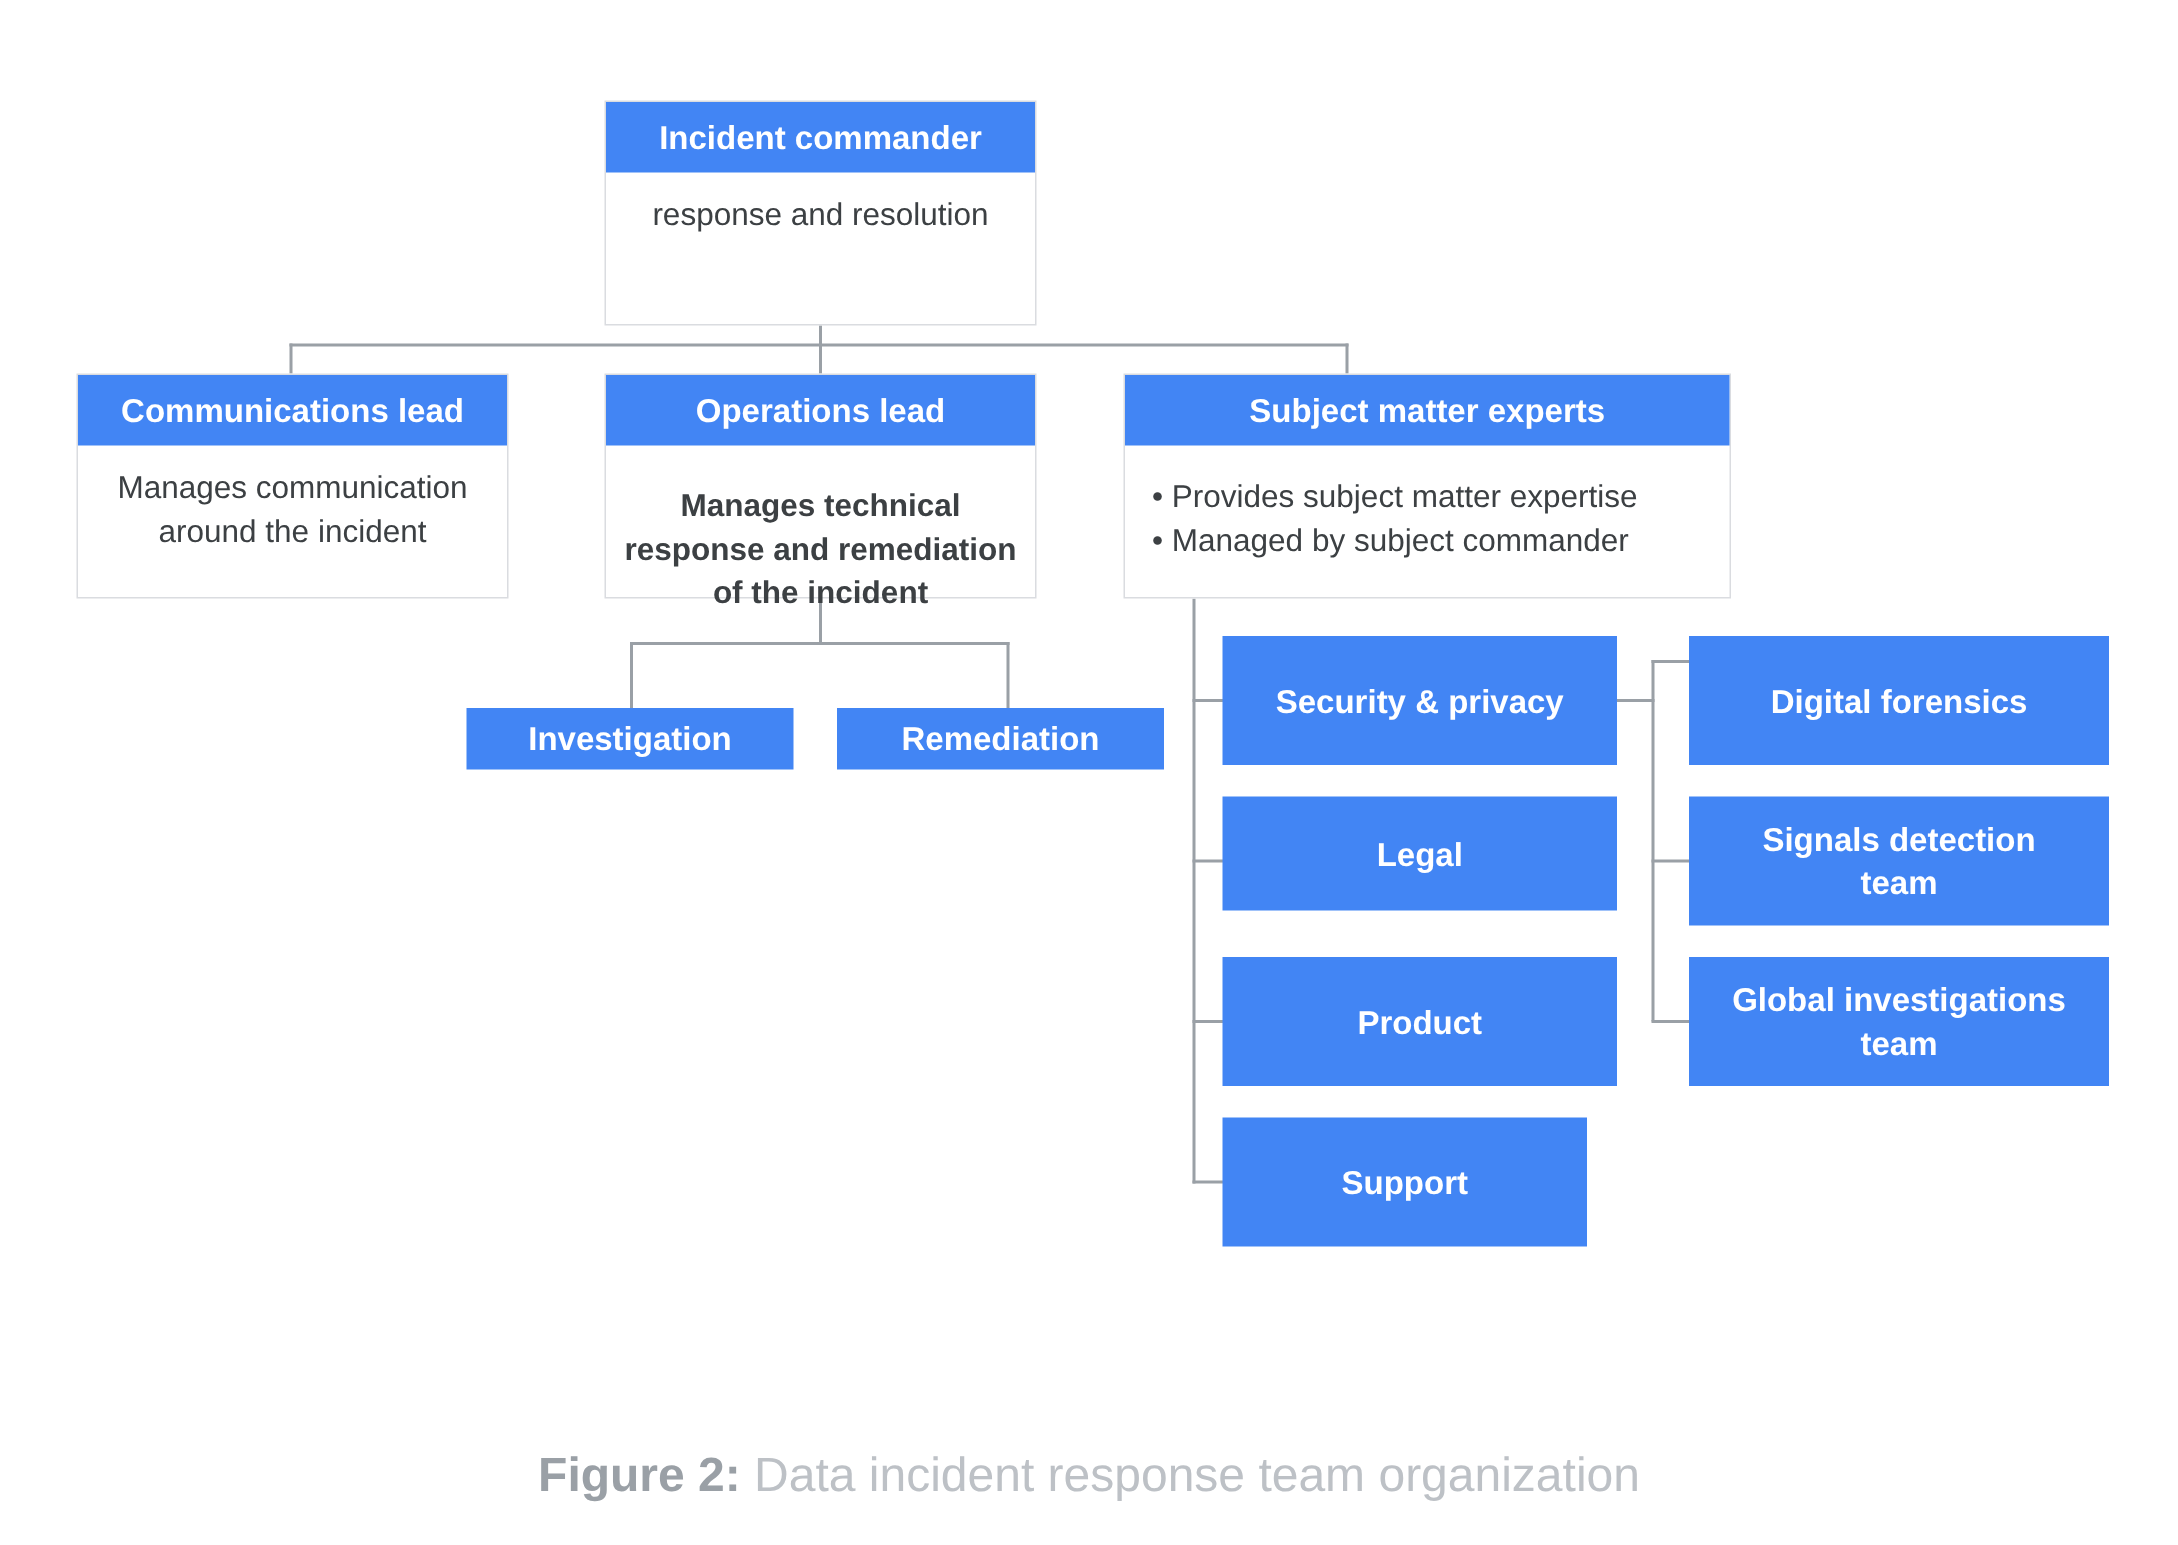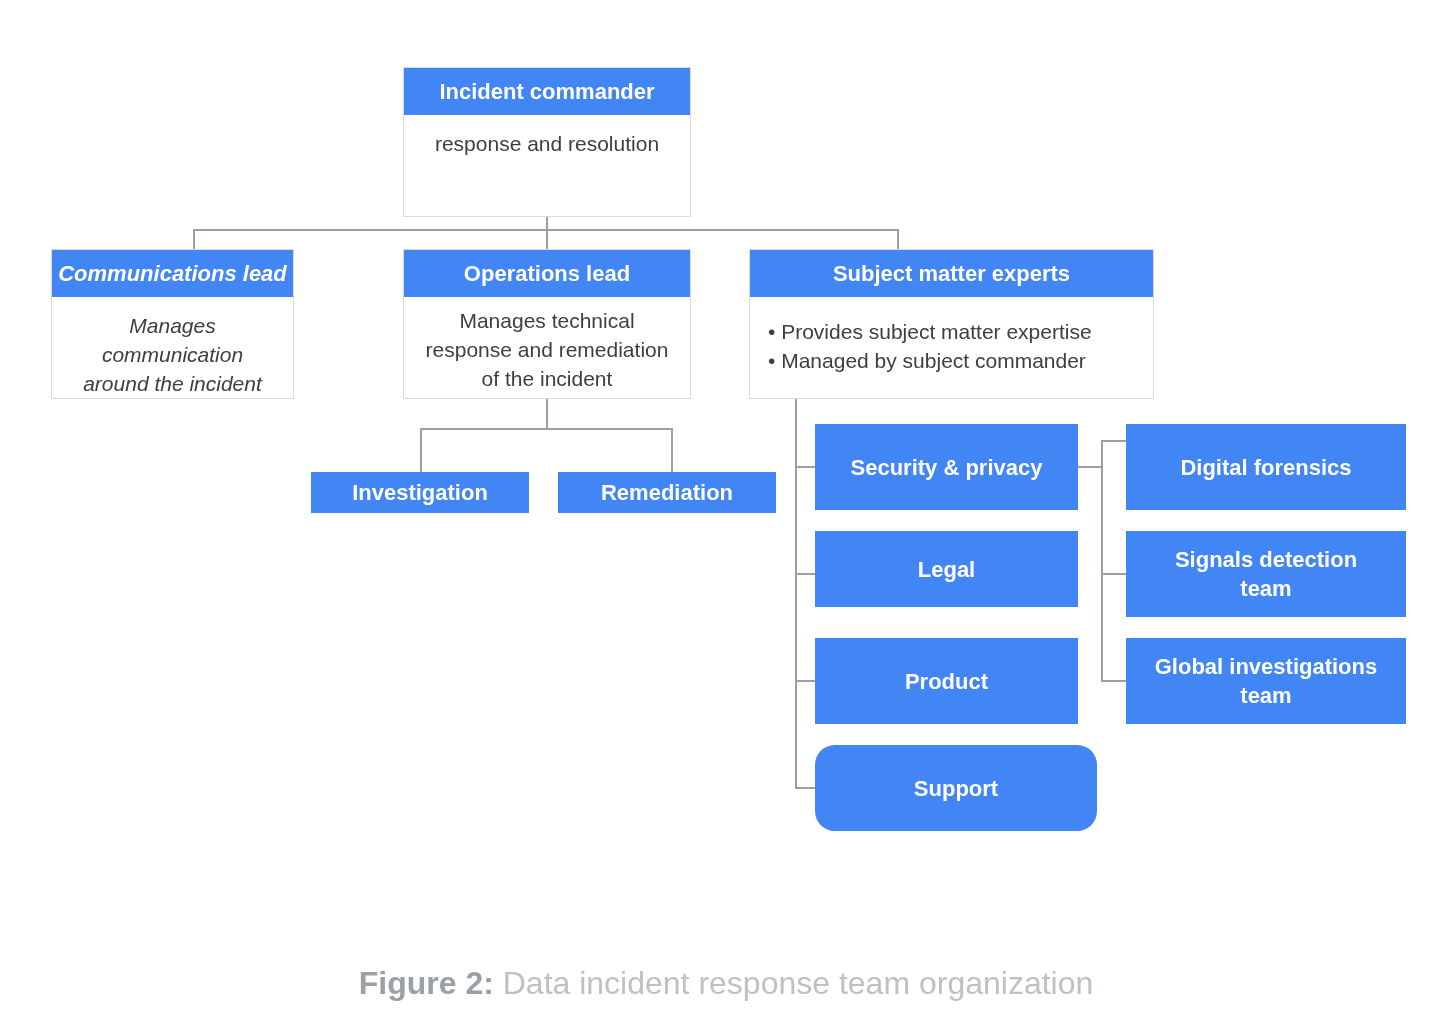--- a/index.html
+++ b/index.html
@@ -121,31 +121,31 @@
   <div class="conn h" style="left:1101px; top:573px; width:27px;"></div>
   <div class="conn h" style="left:1101px; top:680px; width:27px;"></div>
 
   <div class="node split" style="left:403px; top:43px; width:288px; height:150px;margin-top:24px;">
     <div class="hdr">Incident commander</div>
     <div class="body">
       <div>response and resolution</div>
     </div>
   </div>
 
-  <div class="node split" style="left:51px; top:249px; width:243px; height:150px;font-style:italic;">
+  <div class="node split" style="left:51px; top:249px; width:288px; height:150px;">
     <div class="hdr">Communications lead</div>
     <div class="body">
       <div>Manages communication</div>
       <div>around the incident</div>
     </div>
   </div>
 
   <div class="node split" style="left:403px; top:249px; width:288px; height:150px;">
     <div class="hdr">Operations lead</div>
-    <div class="body" style="padding-top:9px;">
+    <div class="body" style="padding-top:26px;font-weight:bold;">
       <div>Manages technical</div>
       <div>response and remediation</div>
       <div>of the incident</div>
     </div>
   </div>
 
   <div class="node split" style="left:749px; top:249px; width:405px; height:150px;">
     <div class="hdr">Subject matter experts</div>
     <div class="body bullets">
       <div class="bullet">• Provides subject matter expertise</div>
@@ -166,21 +166,21 @@
   </div>
 
   <div class="node solid" style="left:815px; top:531px; width:263px; height:76px;">
     <span>Legal</span>
   </div>
 
   <div class="node solid" style="left:815px; top:638px; width:263px; height:86px;">
     <span>Product</span>
   </div>
 
-  <div class="node solid" style="left:815px; top:745px; width:282px; height:86px;border-radius:20px;">
+  <div class="node solid" style="left:815px; top:745px; width:243px; height:86px;">
     <span>Support</span>
   </div>
 
   <div class="node solid" style="left:1126px; top:424px; width:280px; height:86px;">
     <span>Digital forensics</span>
   </div>
 
   <div class="node solid" style="left:1126px; top:531px; width:280px; height:86px; white-space:pre-line;">
     <span style="white-space:pre-line;">Signals detection
 team</span>

